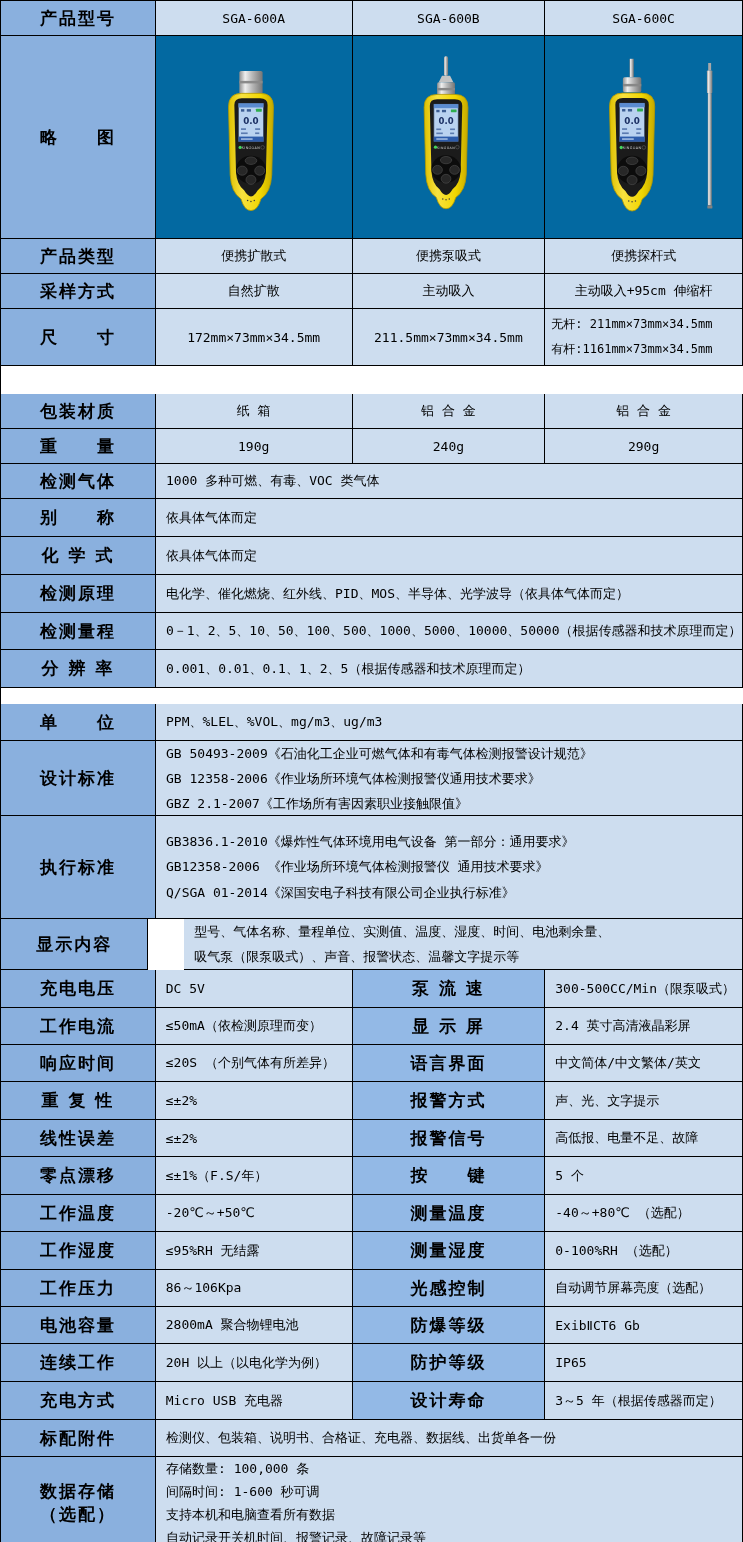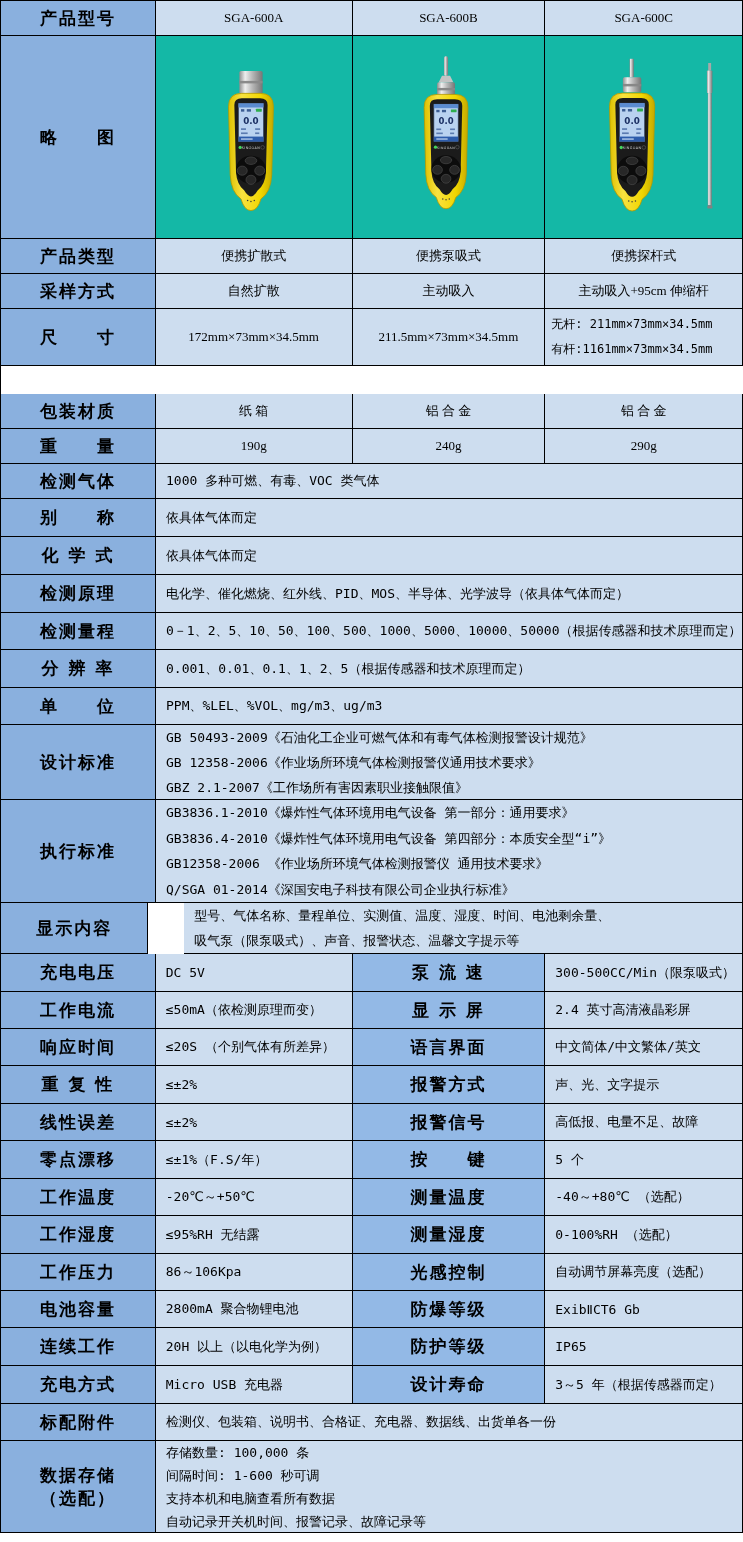--- a/index.html
+++ b/index.html
@@ -4,23 +4,23 @@
 <style>
   html,body{margin:0;padding:0;background:#ffffff;}
   body{width:743px;font-family:"DejaVu Sans","Liberation Sans",sans-serif;color:#000;}
   #spec-table{width:743px;border-top:1px solid #000;border-left:1px solid #000;box-sizing:border-box;}
   .row{display:flex;width:742px;}
   .cell{box-sizing:border-box;border-right:1px solid #000;border-bottom:1px solid #000;
         display:flex;flex-direction:column;align-items:center;justify-content:center;overflow:hidden;}
   .label{background:#8AB0DE;font-weight:bold;font-size:17px;letter-spacing:2px;white-space:pre-line;}
   .label2{background:#93B9E6;font-weight:bold;font-size:17px;letter-spacing:2px;text-align:center;white-space:pre-line;}
   .value{background:#CDDDEF;font-size:13px;font-family:"DejaVu Sans Mono","DejaVu Sans",sans-serif;white-space:nowrap;}
-  .center{text-align:left;font-family:Liberation Serif, serif;}
+  .center{text-align:left;}
   .left{align-items:flex-start;padding-left:10px;padding-right:4px;}
-  .img-cell{background:#14b8a6;padding:16px;text-align:right;}
+  .img-cell{background:#0369a1;padding:16px;text-align:right;}
   .w-label{width:155px;}
   .w-a{width:197px;}
   .w-b{width:193px;}
   .w-c{width:198px;}
   .w-full{width:587px;}
   .dims{font-size:12px;white-space:pre;line-height:25px;align-items:flex-start;padding-left:6px;text-align:right;}
   .line{white-space:nowrap;}
   svg{display:block;}
 </style>
 </head>
@@ -236,37 +236,36 @@
       <div class="cell value w-full left">电化学、催化燃烧、红外线、PID、MOS、半导体、光学波导（依具体气体而定）</div>
     </div>
     <div class="row" style="height: 37px;">
       <div class="cell label w-label">检测量程</div>
       <div class="cell value w-full left">0－1、2、5、10、50、100、500、1000、5000、10000、50000（根据传感器和技术原理而定）</div>
     </div>
     <div class="row" style="height: 38px;">
       <div class="cell label w-label">分 辨 率</div>
       <div class="cell value w-full left">0.001、0.01、0.1、1、2、5（根据传感器和技术原理而定）</div>
     </div>
-    <div class="row" style="height: 37px;">
+    <div class="row" style="height: 37px; margin-top: 16px;">
       <div class="cell label w-label">单　　位</div>
       <div class="cell value w-full left">PPM、%LEL、%VOL、mg/m3、ug/m3</div>
     </div>
     <div class="row" style="height: 75px;">
       <div class="cell label w-label">设计标准</div>
       <div class="cell value w-full left" style="line-height: 25px;">
         <div class="line">GB 50493-2009《石油化工企业可燃气体和有毒气体检测报警设计规范》</div>
         <div class="line">GB 12358-2006《作业场所环境气体检测报警仪通用技术要求》</div>
         <div class="line">GBZ 2.1-2007《工作场所有害因素职业接触限值》</div>
       </div>
     </div>
     <div class="row" style="height: 103px;">
       <div class="cell label w-label">执行标准</div>
       <div class="cell value w-full left" style="line-height: 25.5px;">
         <div class="line">GB3836.1-2010《爆炸性气体环境用电气设备  第一部分：通用要求》</div>
-        <div class="line">GB3836.4-2010《爆炸性气体环境用电气设备  第四部分：本质安全型“i”》</div>
         <div class="line">GB12358-2006 《作业场所环境气体检测报警仪  通用技术要求》</div>
         <div class="line">Q/SGA 01-2014《深国安电子科技有限公司企业执行标准》</div>
       </div>
     </div>
     <div class="row" style="height: 51px; gap: 36px;">
       <div class="cell label w-label">显示内容</div>
       <div class="cell value w-full left" style="line-height: 25px;">
         <div class="line">型号、气体名称、量程单位、实测值、温度、湿度、时间、电池剩余量、</div>
         <div class="line">吸气泵（限泵吸式）、声音、报警状态、温馨文字提示等</div>
       </div>

